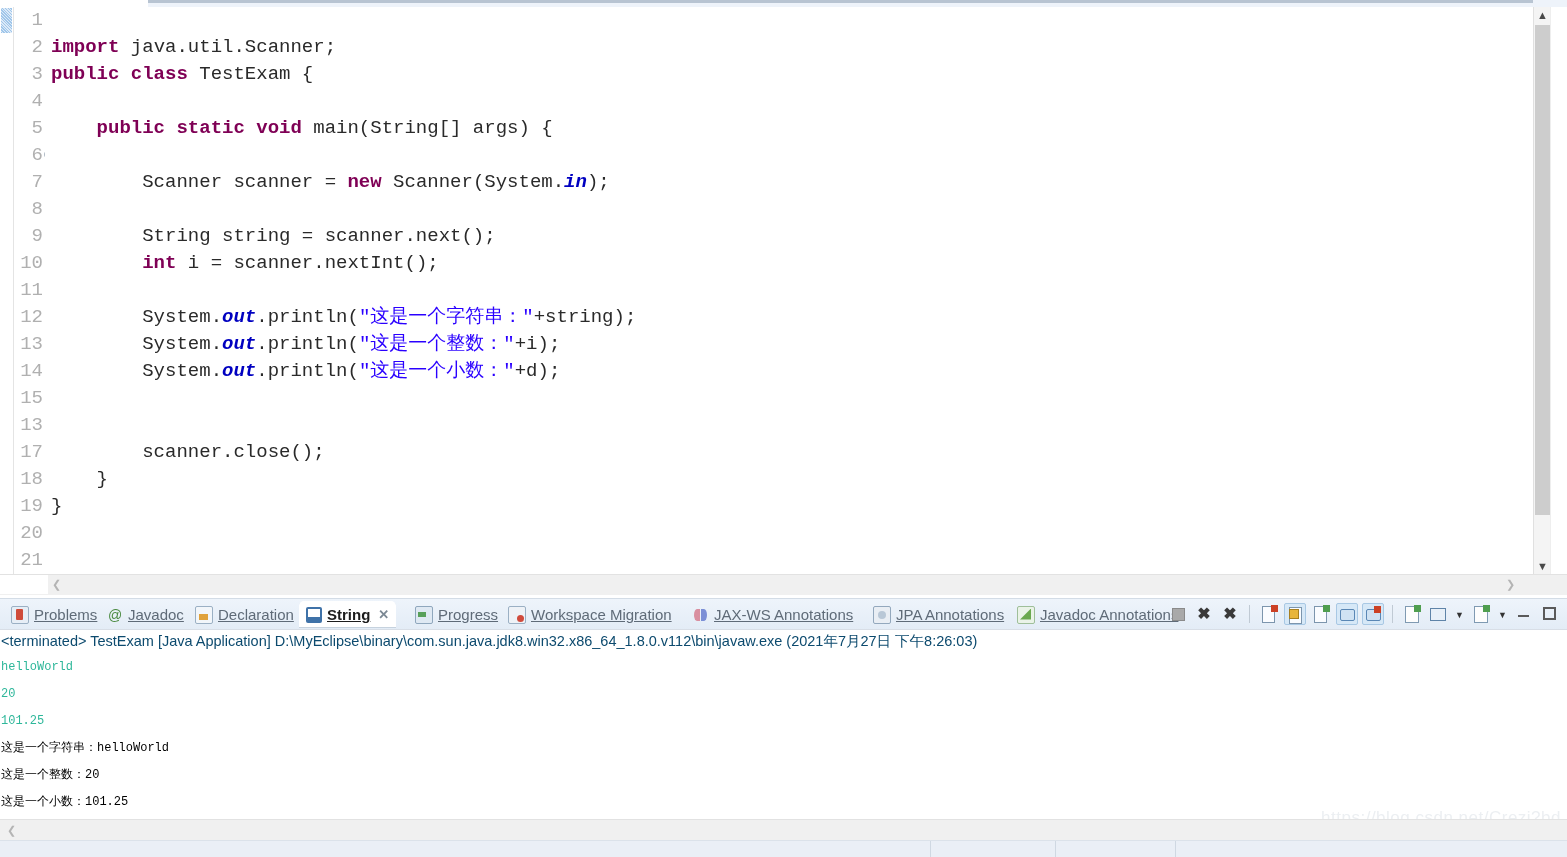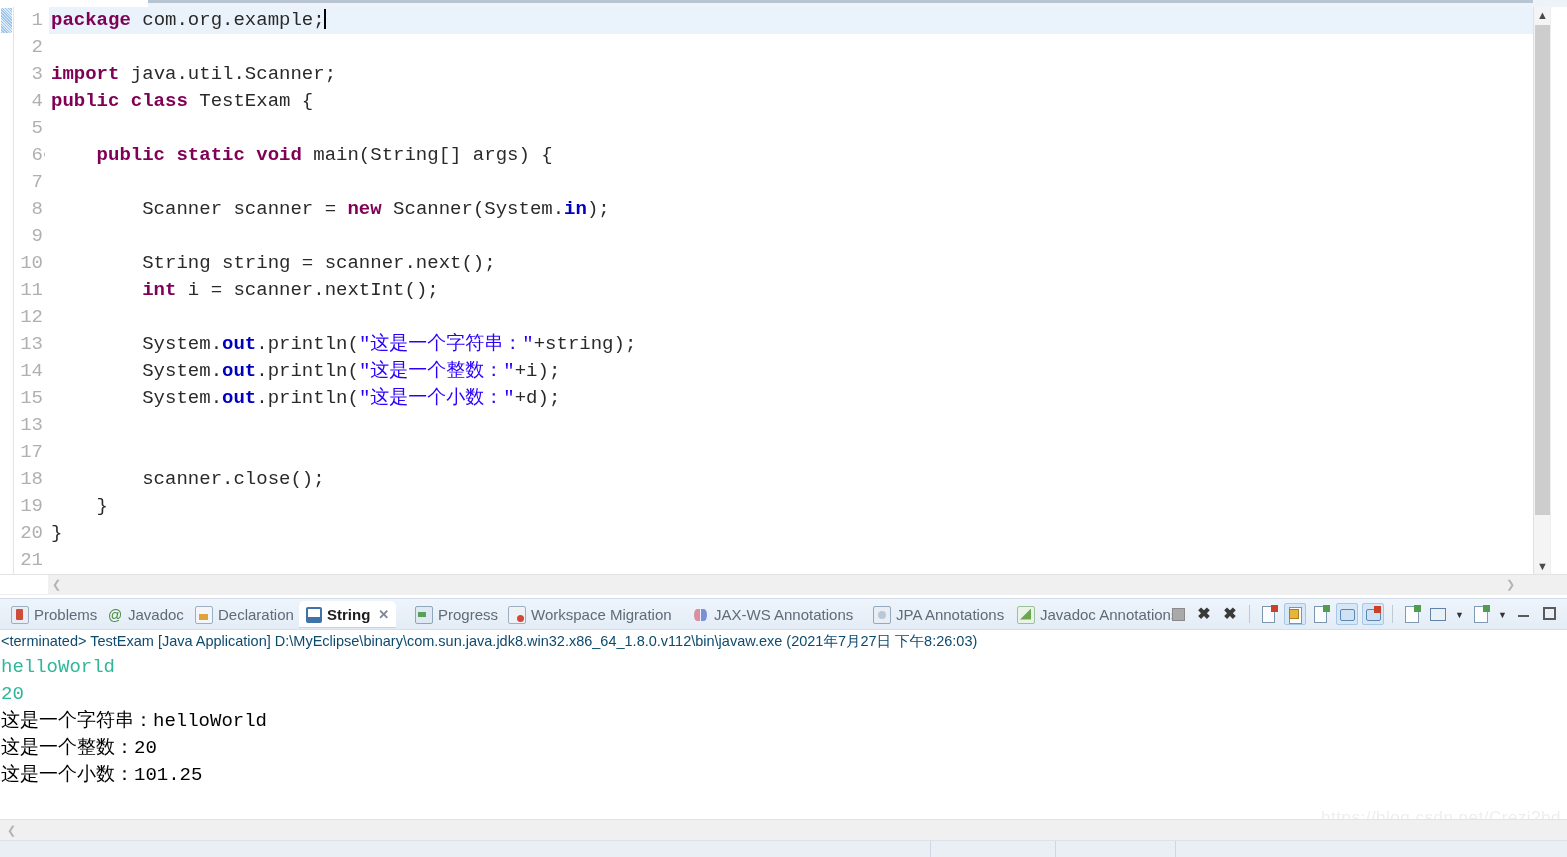--- a/index.html
+++ b/index.html
@@ -121,21 +121,21 @@
     font-size: 19px;
     color: #2a2a2a;
     white-space: pre;
     padding-left: 2px;
   }
   .code-line.current {
     background: #eaf2fb;
     width: 1485px;
   }
   .kw { color: #7f0055; font-weight: bold; }
-  .fld { color: #0000c0; font-weight: bold; }
+  .fld { color: #0000c0; font-style: italic; font-weight: bold; }
   .str { color: #2a00ff; }
   .caret {
     display: inline-block;
     width: 0;
     border-left: 2px solid #000;
     height: 20px;
     vertical-align: -4px;
     margin-left: -1px;
   }
 
@@ -224,21 +224,21 @@
     box-sizing: border-box;
     white-space: nowrap;
   }
   .vtab.active {
     background: #ffffff;
     border-radius: 5px 5px 0 0;
     color: #1d1d1d;
     font-weight: bold;
     box-shadow: 0 -1px 0 #c6d2de inset;
   }
-  .vtab .vlabel { line-height: 1; }
+  .vtab .vlabel { line-height: 1; text-decoration: underline; }
   .vtab .vclose {
     color: #7b8894;
     font-size: 13px;
     margin-left: 3px;
   }
 
   
   .ticon { width: 16px; height: 16px; position: relative; flex: none; }
   .ic-problems { background: #e7eef6; border: 1px solid #9bb0c4; border-radius: 2px; }
   .ic-problems::after {
@@ -394,21 +394,21 @@
     position: absolute;
     left: 0; top: 24px;
     width: 1560px;
     height: 170px;
     overflow: hidden;
   }
   .cline {
     height: 27px;
     line-height: 27px;
     font-family: "Liberation Mono", "DejaVu Sans Mono", monospace;
-    font-size: 19px;
+    font-size: 12px;
     color: #000000;
     white-space: pre;
     padding-left: 1px;
   }
   .cline.input { color: #2eb79a; }
 
   #console-watermark {
     position: absolute;
     right: 6px; bottom: 30px;
     font-size: 17px;
@@ -475,21 +475,20 @@
       <div class="lnum">13</div>
       <div class="lnum">17</div>
       <div class="lnum">18</div>
       <div class="lnum">19</div>
       <div class="lnum">20</div>
       <div class="lnum">21</div>
     </div>
   <div id="fold-col"></div>
 
   <div id="code-surface">
-      <div class="code-line current"><span class="kw">package</span><span> com.org.example;</span><span class="caret"></span></div>
       <div class="code-line">&nbsp;</div>
       <div class="code-line"><span class="kw">import</span><span> java.util.Scanner;</span></div>
       <div class="code-line"><span class="kw">public class</span><span> TestExam {</span></div>
       <div class="code-line">&nbsp;</div>
       <div class="code-line"><span>    </span><span class="kw">public static void</span><span> main(String[] args) {</span></div>
       <div class="code-line">&nbsp;</div>
       <div class="code-line"><span>        Scanner scanner = </span><span class="kw">new</span><span> Scanner(System.</span><span class="fld">in</span><span>);</span></div>
       <div class="code-line">&nbsp;</div>
       <div class="code-line"><span>        String string = scanner.next();</span></div>
       <div class="code-line"><span>        </span><span class="kw">int</span><span> i = scanner.nextInt();</span></div>
@@ -612,20 +611,21 @@
       <span class="gl-max"></span>
     </div>
   </div>
 
 <div id="console-panel">
   <div id="console-status">&lt;terminated&gt; TestExam [Java Application] D:\MyEclipse\binary\com.sun.java.jdk8.win32.x86_64_1.8.0.v112\bin\javaw.exe (2021年7月27日 下午8:26:03)</div>
 
   <div id="console-output">
       <div class="cline input">helloWorld</div>
       <div class="cline input">20</div>
+      <div class="cline input">101.25</div>
       <div class="cline">这是一个字符串：helloWorld</div>
       <div class="cline">这是一个整数：20</div>
       <div class="cline">这是一个小数：101.25</div>
     </div>
 
   <div id="console-watermark">https://blog.csdn.net/Crezi?bd</div>
 
   <div id="console-hscroll">
     <div class="hs-left">❮</div>
   </div>

